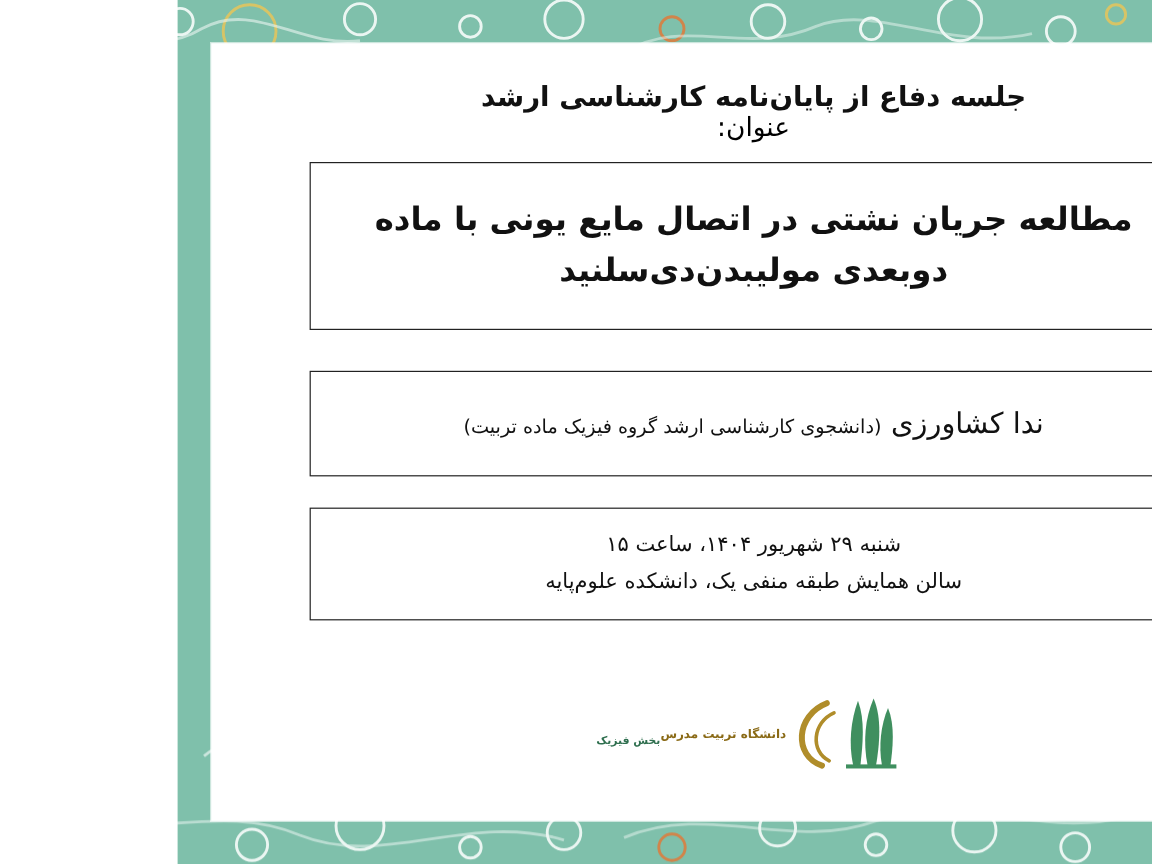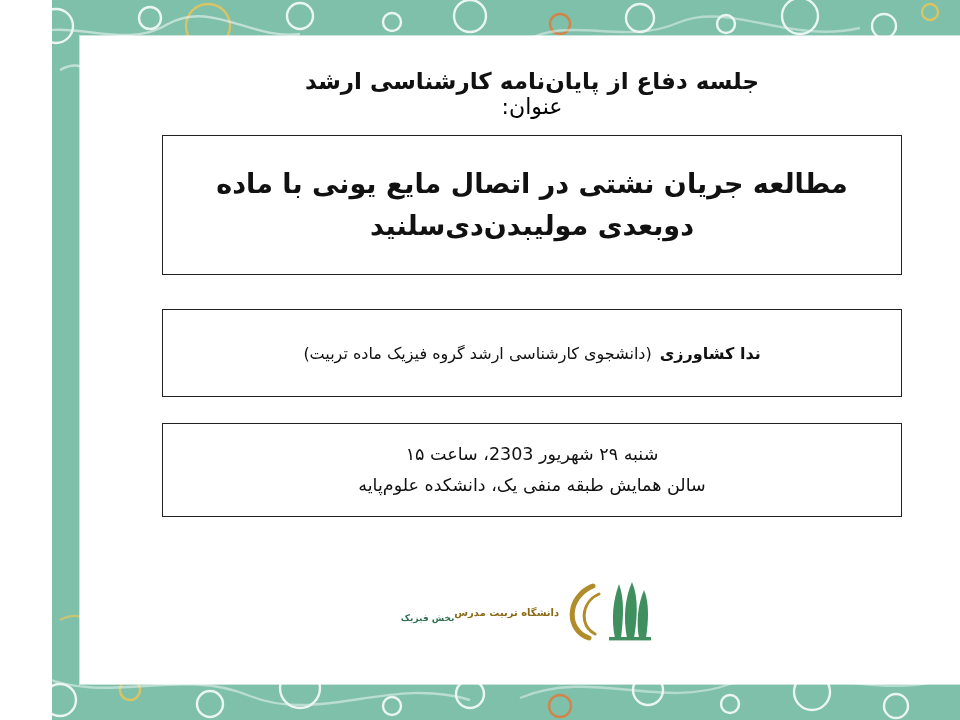--- a/index.html
+++ b/index.html
@@ -10,21 +10,21 @@
     width: 960px;
     height: 720px;
     overflow: hidden;
     font-family: "DejaVu Sans", "Liberation Sans", sans-serif;
     background: #ffffff;
   }
 
   
   .poster {
     position: relative;
-    width: 908px;
+    width: 812px;
     height: 720px;
     background: #7fc0ab;
     overflow: hidden;
   }
 
   
   .doodles {
     position: absolute;
     inset: 0;
     pointer-events: none;
@@ -97,22 +97,22 @@
     justify-content: center;
     padding: 4px 18px;
   }
   .author-line {
     display: flex;
     align-items: baseline;
     justify-content: center;
     gap: 8px;
   }
   .author-name {
-    font-size: 16px;
-    font-weight: bold;
+    font-size: 24px;
+    font-weight: normal;
     color: #111111;
   }
   .author-affil {
     font-size: 16px;
     color: #111111;
   }
 
   .when-box {
     width: 740px;
     height: 94px;
@@ -238,21 +238,21 @@
     </div>
 
     <div class="box author-box">
       <div class="author-line">
         <span class="author-name">ندا کشاورزی</span>
         <span class="author-affil">(دانشجوی کارشناسی ارشد گروه فیزیک ماده تربیت)</span>
       </div>
     </div>
 
     <div class="box when-box">
-      <div class="when-line">شنبه ۲۹ شهریور 2303، ساعت ۱۵</div>
+      <div class="when-line">شنبه ۲۹ شهریور ۱۴۰۴، ساعت ۱۵</div>
       <div class="when-line">سالن همایش طبقه منفی یک، دانشکده علوم‌پایه</div>
     </div>
 
     <div class="logo-wrap">
       <div class="logo-mark">
         <svg width="104" height="70" viewBox="0 0 104 70" aria-hidden="true">
 
           <path d="M30 62 C6 54 8 20 34 10" fill="none" stroke="#b08d2a" stroke-width="5" stroke-linecap="round"></path>
           <path d="M36 58 C20 50 22 26 40 18" fill="none" stroke="#b08d2a" stroke-width="3" stroke-linecap="round"></path>
 

